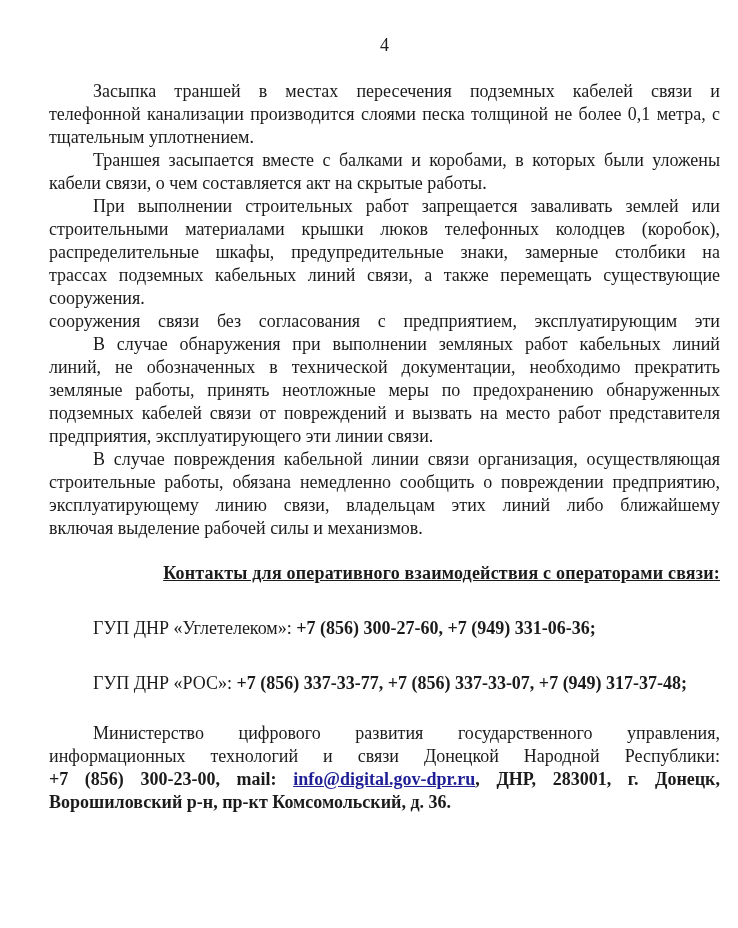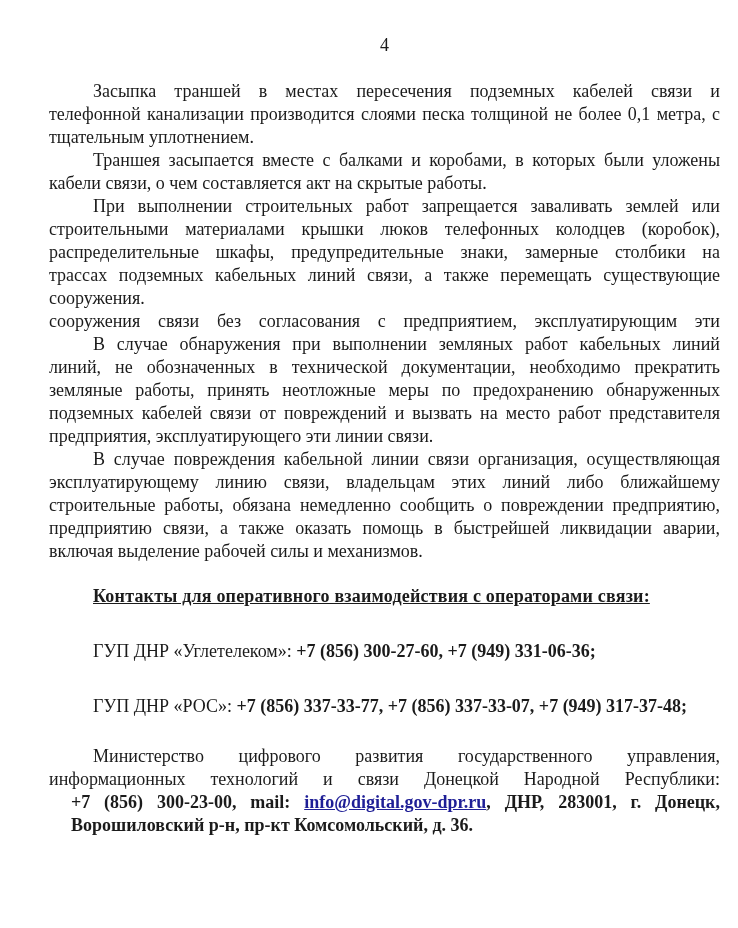--- a/index.html
+++ b/index.html
@@ -29,31 +29,32 @@
   .line { height: 23px; overflow: hidden; }
   .jline { text-align: justify; text-align-last: justify; }
   .indent { text-indent: 44px; }
   .heading {
     margin-top: 22px;
     height: 23px;
     font-weight: bold;
     text-decoration: underline;
     text-indent: 44px;
     letter-spacing: 0.2px;
+    text-align: right;
   }
   .contact-row {
     margin-top: 32px;
     height: 23px;
     overflow: hidden;
     white-space: nowrap;
     text-indent: 44px;
   }
   .contact-row .phones { font-weight: bold; }
   .ministry { margin-top: 27px; }
-  .bold { font-weight: bold; margin-left: 22px; }
+  .bold { font-weight: bold; }
   a.email {
     color: #1e1e96;
     font-weight: bold;
     text-decoration: underline;
     cursor: pointer;
   }
 </style>
 </head>
 <body>
 
@@ -82,23 +83,22 @@
         </div>
         <div class="para">
           <div class="line jline indent">В случае обнаружения при выполнении земляных работ кабельных линий</div>
           <div class="line jline">линий, не обозначенных в технической документации, необходимо прекратить</div>
           <div class="line jline">земляные работы, принять неотложные меры по предохранению обнаруженных</div>
           <div class="line jline">подземных кабелей связи от повреждений и вызвать на место работ представителя</div>
           <div class="line">предприятия, эксплуатирующего эти линии связи.</div>
         </div>
         <div class="para">
           <div class="line jline indent">В случае повреждения кабельной линии связи организация, осуществляющая</div>
+          <div class="line jline">строительные работы, обязана немедленно сообщить о повреждении предприятию,</div>
           <div class="line jline">эксплуатирующему линию связи, владельцам этих линий либо ближайшему</div>
-          <div class="line jline">строительные работы, обязана немедленно сообщить о повреждении предприятию,</div>
-          <div class="line jline">предприятию связи, а также оказать помощь в быстрейшей ликвидации аварии,</div>
           <div class="line">включая выделение рабочей силы и механизмов.</div>
         </div>
       </div>
 
     <div class="heading">Контакты для оперативного взаимодействия с операторами связи:</div>
 
     <div class="contact-row">
       <span>ГУП ДНР «Углетелеком»: </span><span class="phones">+7 (856) 300-27-60, +7 (949) 331-06-36;</span>
     </div>
 

